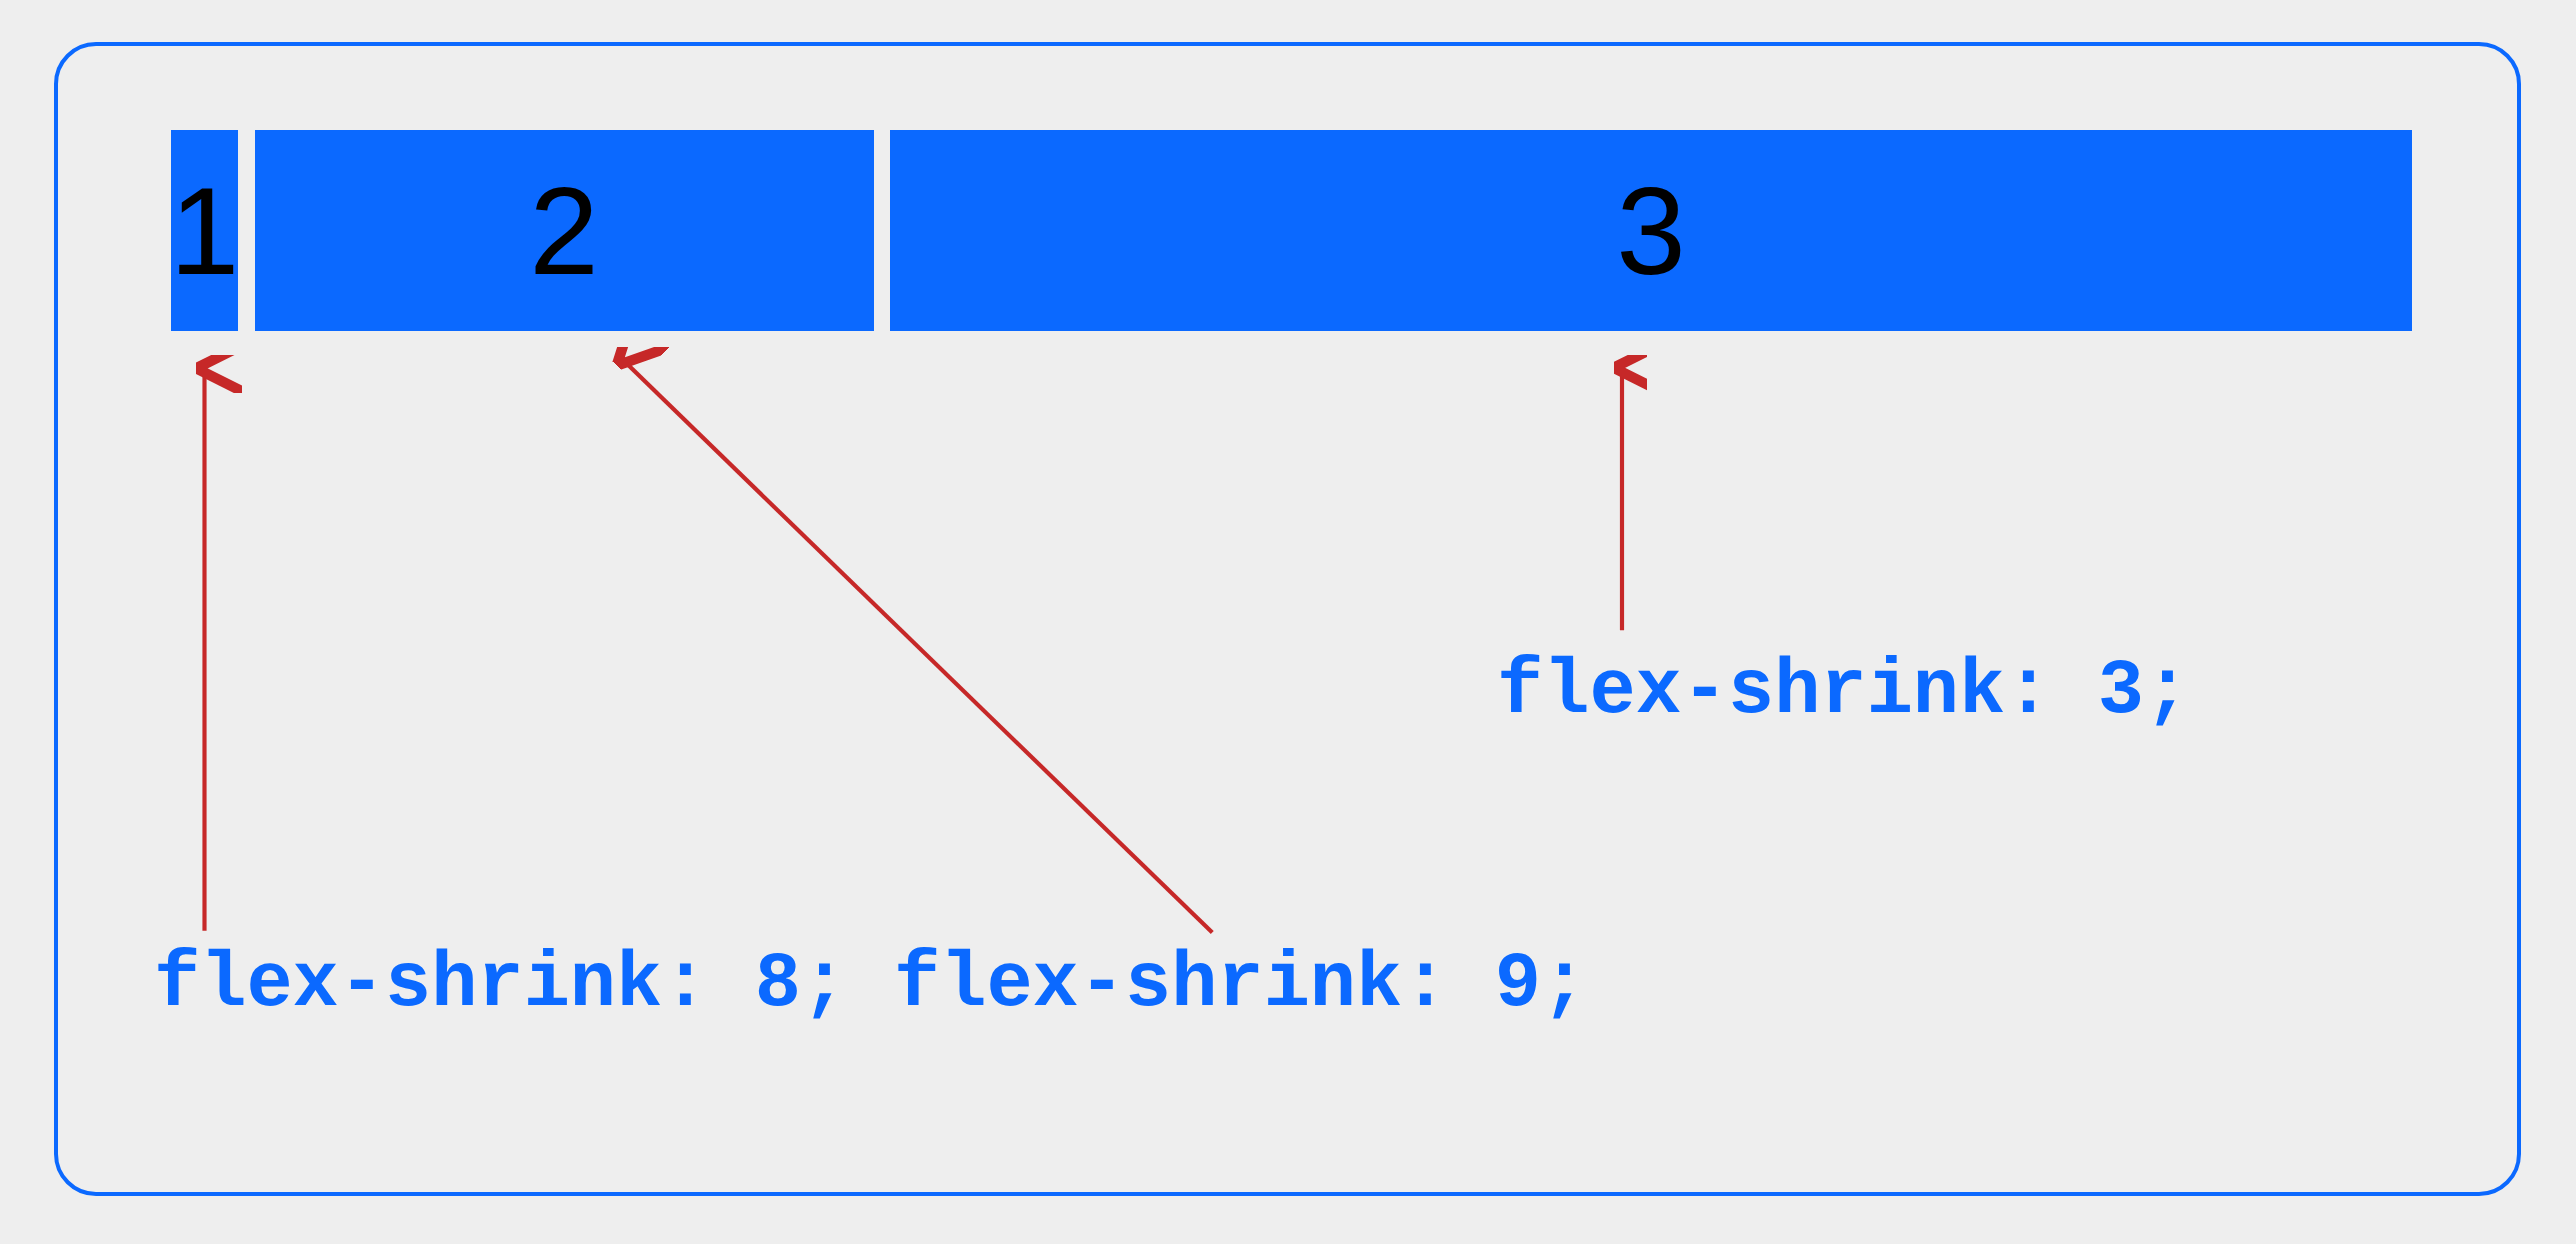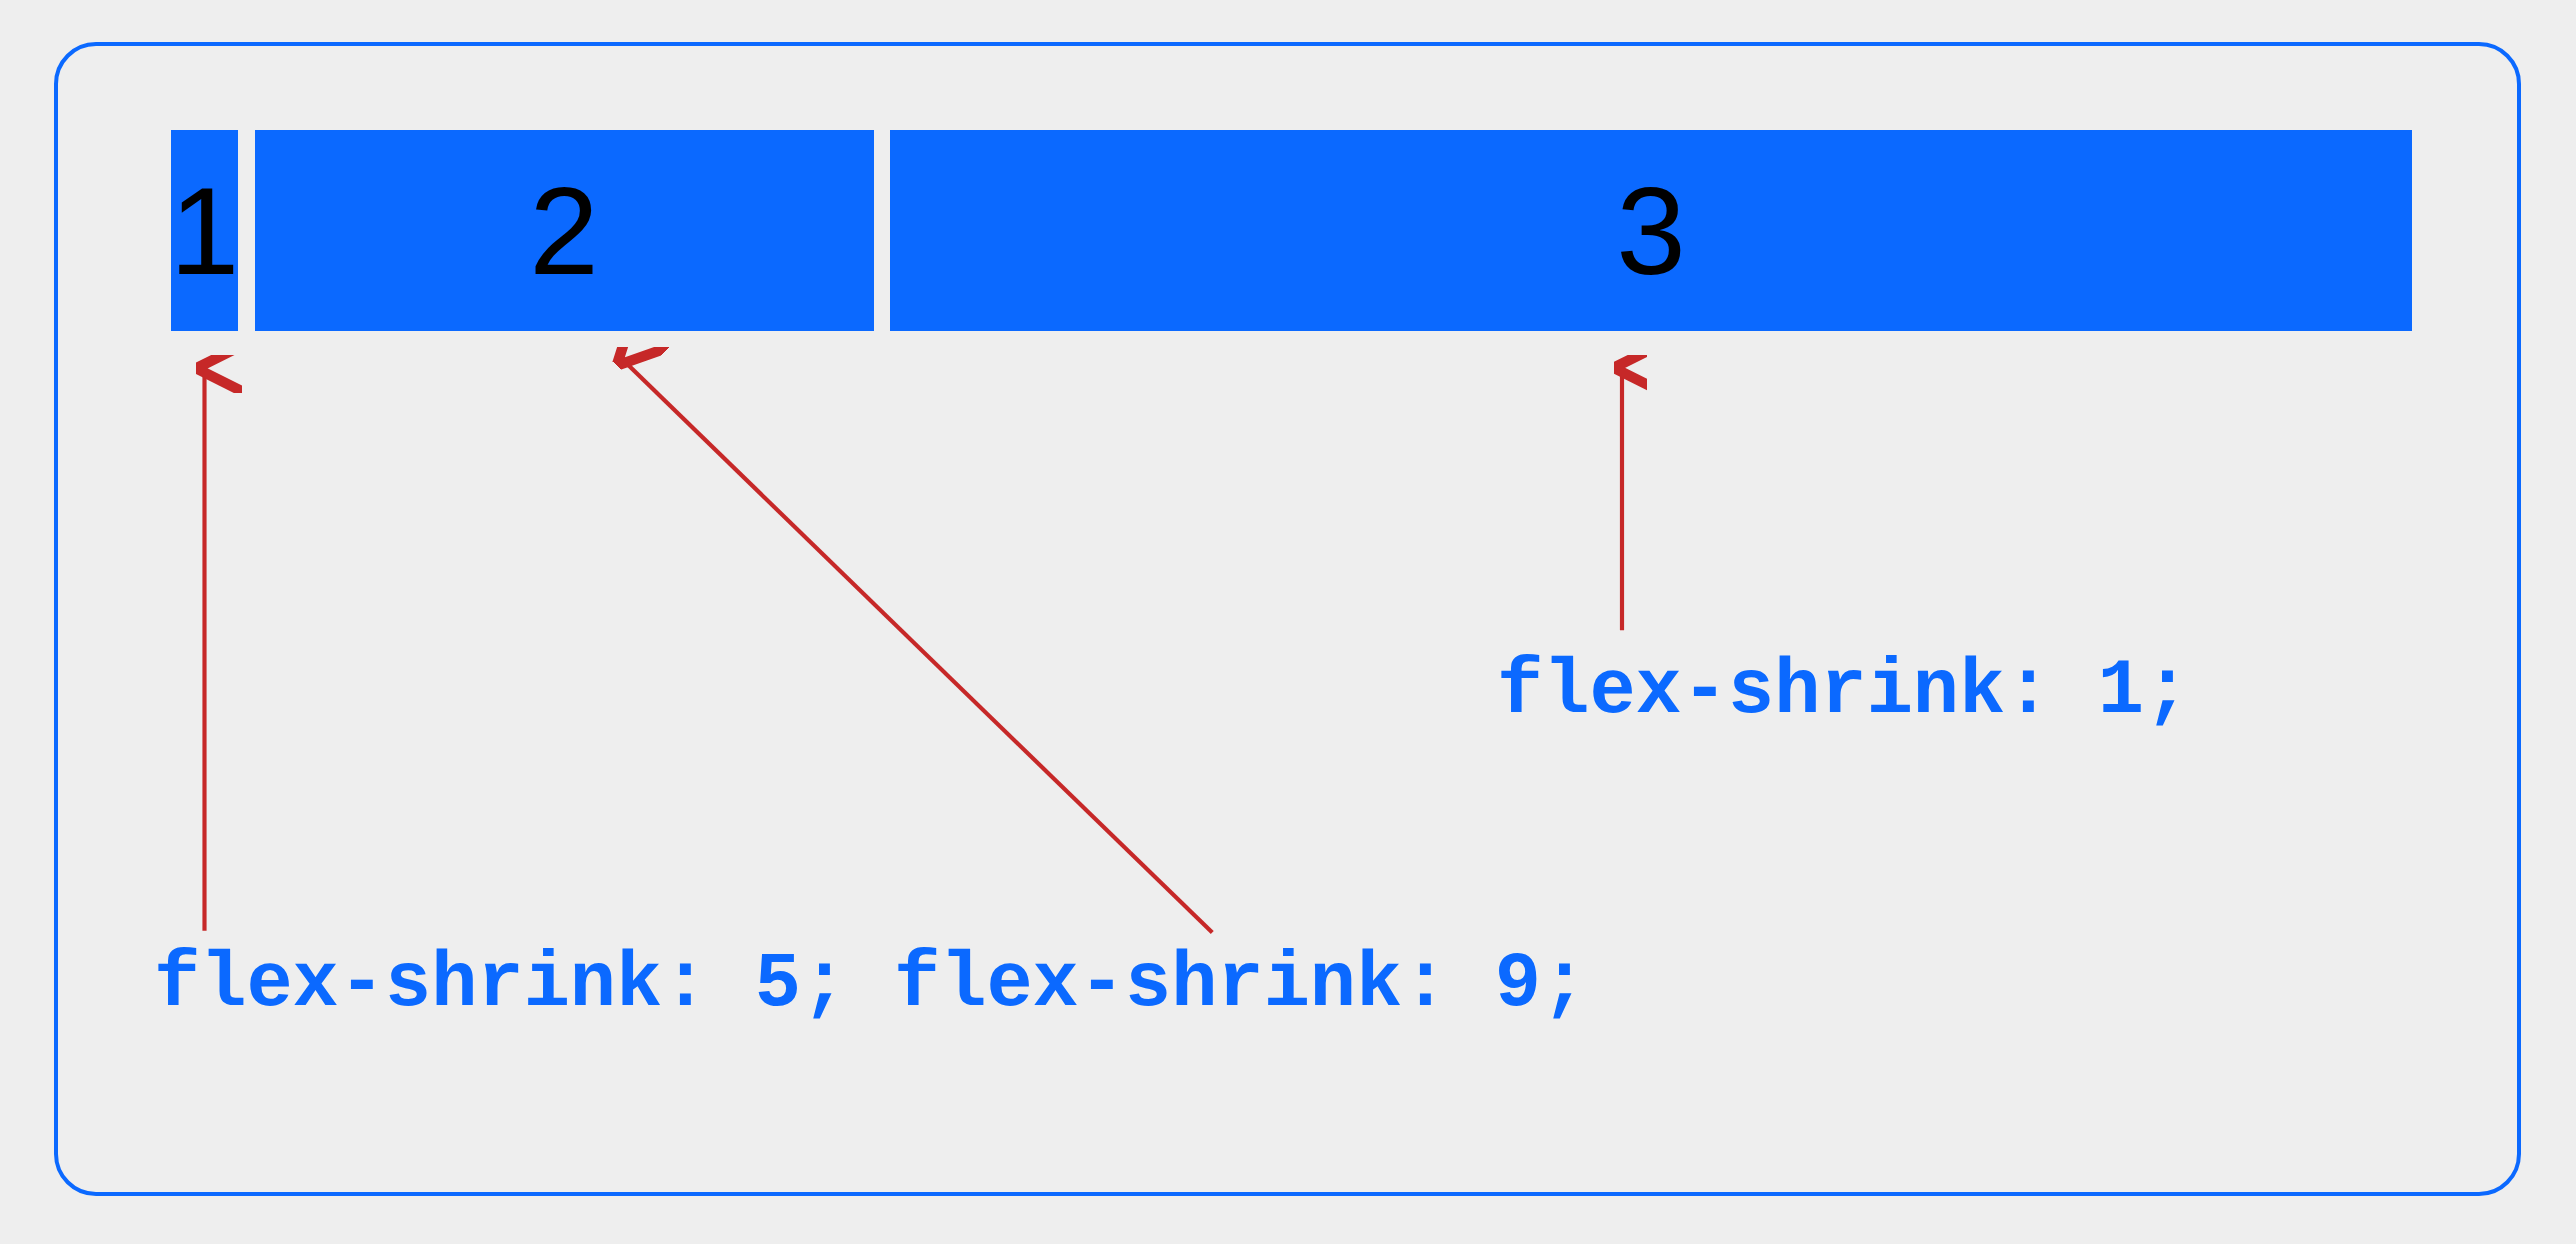--- a/index.html
+++ b/index.html
@@ -105,18 +105,18 @@
 
   <svg class="arrow-svg" style="left:1539px; top:309px; width:50px; height:284px;" viewBox="0 0 60 340">
     <defs>
       <marker id="ah3" markerWidth="12" markerHeight="12" refX="6" refY="2" orient="auto-start-reverse">
         <path d="M0,12 L6,0 L12,12" fill="none" stroke="#c62828" stroke-width="2.5"></path>
       </marker>
     </defs>
     <line x1="30" y1="330" x2="30" y2="15" stroke="#c62828" stroke-width="5" marker-end="url(#ah3)"></line>
   </svg>
 
-  <div class="label label-1">flex-shrink: 5;</div>
+  <div class="label label-1">flex-shrink: 8;</div>
   <div class="label label-2">flex-shrink: 9;</div>
-  <div class="label label-3">flex-shrink: 1;</div>
+  <div class="label label-3">flex-shrink: 3;</div>
 
 </div>
 
 
 </body></html>

